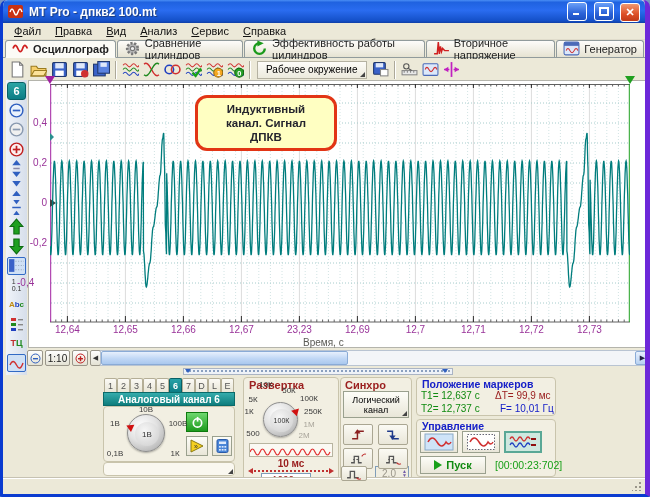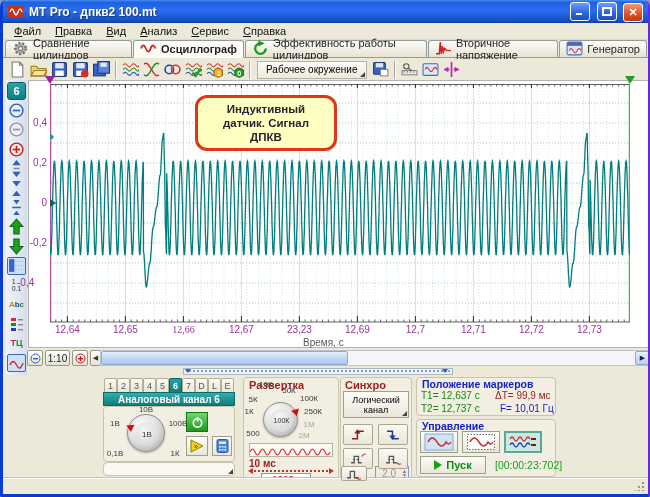--- a/index.html
+++ b/index.html
@@ -1,20 +1,20 @@
 <!DOCTYPE html>
 <html><head>
 <meta charset="utf-8">
 <style>
   html,body{margin:0;padding:0;background:#7b97c3;}
   *{box-sizing:border-box;}
   body{font-family:"Liberation Sans", sans-serif;}
   .abs{position:absolute;}
   .window{position:relative;width:650px;height:497px;background:#ECE9D8;
-    border-left:3px solid #0a3bd0;border-right:2px solid #6d28d9;border-bottom:3px solid #0a3bd0;
+    border-left:3px solid #0a3bd0;border-right:5px solid #6d28d9;border-bottom:3px solid #0a3bd0;
     border-radius:7px 7px 2px 2px;overflow:hidden;}
   
   .titlebar{position:absolute;left:0;top:0;width:100%;height:23px;
     background:linear-gradient(180deg,#4a8ef5 0%,#1f62e0 10%,#2a6cf0 45%,#1450c8 90%,#0f3fa6 100%);
     display:flex;align-items:center;padding:0 5px;border-radius:5px 5px 0 0;}
   .titlebar .title{color:#fff;font-weight:bold;font-size:12px;margin-left:5px;flex:1;
     text-shadow:1px 1px 1px #1a3a7a;white-space:nowrap;}
   .winbtn{width:20px;height:19px;border-radius:3px;margin-left:2px;border:1px solid #fff;
     display:inline-flex;align-items:center;justify-content:center;color:#fff;font-size:11px;font-weight:bold;
     background:linear-gradient(180deg,#6aa0f8,#2c63d8 60%,#1c4fc0);}
@@ -121,32 +121,32 @@
 
   <div class="menubar" id="menubar">
       <span><u>Ф</u>айл</span>
       <span><u>П</u>равка</span>
       <span><u>В</u>ид</span>
       <span><u>А</u>нализ</span>
       <span><u>С</u>ервис</span>
       <span><u>С</u>правка</span>
     </div>
   <div class="tabrow" id="tabrow">
+      <div class="mtab active">
+        <span><svg width="17" height="17" viewBox="0 0 16 16">
+            <path d="M1 8 Q3 2 5.5 8 T10 8 T14.5 8" stroke="#d02020" stroke-width="1.6" fill="none"></path>
+          </svg></span>
+        <span>Осциллограф</span>
+      </div>
       <div class="mtab">
         <span><svg width="17" height="17" viewBox="0 0 16 16">
             <circle cx="8" cy="8" r="5" fill="#b8b8b8" stroke="#777" stroke-dasharray="2 1.5" stroke-width="2.5"></circle>
             <circle cx="8" cy="8" r="2" fill="#eee" stroke="#777"></circle>
           </svg></span>
         <span>Сравнение цилиндров</span>
-      </div>
-      <div class="mtab active">
-        <span><svg width="17" height="17" viewBox="0 0 16 16">
-            <path d="M1 8 Q3 2 5.5 8 T10 8 T14.5 8" stroke="#d02020" stroke-width="1.6" fill="none"></path>
-          </svg></span>
-        <span>Осциллограф</span>
       </div>
       <div class="mtab">
         <span><svg width="17" height="17" viewBox="0 0 16 16">
             <path d="M13 8 A5 5 0 1 1 8 3" stroke="#1a9a1a" stroke-width="2.2" fill="none"></path>
             <polygon points="6,0.5 12,3 6,6" fill="#1a9a1a"></polygon>
           </svg></span>
         <span>Эффективность работы цилиндров</span>
       </div>
       <div class="mtab">
         <span><svg width="17" height="17" viewBox="0 0 16 16">
@@ -675,37 +675,37 @@
   <div id="ylabels">
       <div class="ticklabel" style="left: 14px; top: 117px; width: 30px; text-align: right;">0,4</div>
       <div class="ticklabel" style="left: 14px; top: 157px; width: 30px; text-align: right;">0,2</div>
       <div class="ticklabel" style="left: 14px; top: 197px; width: 30px; text-align: right;">0</div>
       <div class="ticklabel" style="left: 14px; top: 237px; width: 30px; text-align: right;">-0,2</div>
       <div class="ticklabel" style="left: 14px; top: 277px; width: 30px; ">-0,4</div>
     </div>
   <div id="xlabels">
       <div class="ticklabel" style="left: 47.4px; top: 324px; width: 34px; text-align: center;">12,64</div>
       <div class="ticklabel" style="left: 105.4px; top: 324px; width: 34px; text-align: center;">12,65</div>
-      <div class="ticklabel" style="left: 163.4px; top: 324px; width: 34px; text-align: center; font-family: Liberation Serif, serif;">12,66</div>
+      <div class="ticklabel" style="left: 163.4px; top: 324px; width: 34px; text-align: center;">12,66</div>
       <div class="ticklabel" style="left: 221.4px; top: 324px; width: 34px; text-align: center;">12,67</div>
       <div class="ticklabel" style="left: 279.4px; top: 324px; width: 34px; text-align: center;">23,23</div>
       <div class="ticklabel" style="left: 337.4px; top: 324px; width: 34px; text-align: center;">12,69</div>
       <div class="ticklabel" style="left: 395.4px; top: 324px; width: 34px; text-align: center;">12,7</div>
       <div class="ticklabel" style="left: 453.4px; top: 324px; width: 34px; text-align: center;">12,71</div>
       <div class="ticklabel" style="left: 511.4px; top: 324px; width: 34px; text-align: center;">12,72</div>
       <div class="ticklabel" style="left: 569.4px; top: 324px; width: 34px; text-align: center;">12,73</div>
     </div>
   <div class="axis-title" style="left:300px;top:337px;">Время, с</div>
 
   <div class="marker-tri" style="left:42px;top:76px;border-top:8px solid #a020a0;"></div>
   <div class="marker-tri" style="left:622px;top:76px;border-top:8px solid #20a020;"></div>
 
   <div class="annotation" id="annotation">
       <div>Индуктивный</div>
-      <div>датчик. Сигнал</div>
+      <div>канал. Сигнал</div>
       <div>ДПКВ</div>
     </div>
 
   <div class="sq-btn" style="left:24px;top:350px;width:16px;">
       <svg width="11" height="11" viewBox="0 0 11 11">
         <circle cx="5.5" cy="5.5" r="4.5" fill="none" stroke="#3060c0"></circle>
         <rect x="3" y="5" width="5" height="1.4" fill="#3060c0"></rect>
       </svg>
     </div>
   <div class="sq-btn" style="left:42px;top:350px;width:25px;font-size:10px;color:#222;text-align:right;">1:10</div>
@@ -776,21 +776,21 @@
   <div class="knob" style="left:260px;top:402px;width:35px;height:35px;">
     <div class="knob-cap" style="left:6px;top:6px;width:23px;height:23px;font-size:7px;">100К</div>
     <div class="kpointer" style="right:-3px;top:4px;transform:rotate(135deg);"></div>
   </div>
   <div id="sweeplabels"></div>
   <div class="abs" style="left:246px;top:443px;width:84px;height:14px;background:#fbf9f3;border:1px solid #b8b4a0;">
     <svg width="82" height="12" viewBox="0 0 82 12">
         <path d="M0 6 Q2.5 0 5 6 T10 6 T15 6 T20 6 T25 6 T30 6 T35 6 T40 6 T45 6 T50 6 T55 6 T60 6 T65 6 T70 6 T75 6 T80 6" stroke="#e03030" fill="none" stroke-width="1.2"></path>
       </svg>
   </div>
-  <div class="abs" style="left:246px;top:458px;width:84px;font-size:10px;color:#9b2020;font-weight:bold;">10 мс</div>
+  <div class="abs" style="left:246px;top:458px;width:84px;text-align:center;font-size:10px;color:#9b2020;font-weight:bold;">10 мс</div>
   <div class="abs" style="left:248px;top:470px;width:80px;border-top:2px dotted #c03030;">
     <div class="marker-tri" style="left:-3px;top:-4px;border-top:3px solid transparent!important;border-bottom:3px solid transparent;border-right:5px solid #c03030;border-left:none;"></div>
     <div class="marker-tri" style="right:-3px;top:-4px;border-top:3px solid transparent!important;border-bottom:3px solid transparent;border-left:5px solid #c03030;border-right:none;"></div>
   </div>
   <div class="spin" style="left:258px;top:473px;width:50px;height:14px;">
     <span style="flex:1;text-align:center;color:#9b2020;">1000</span>
     <span class="arrows">
         <span>▲</span>
         <span>▼</span>
       </span>

